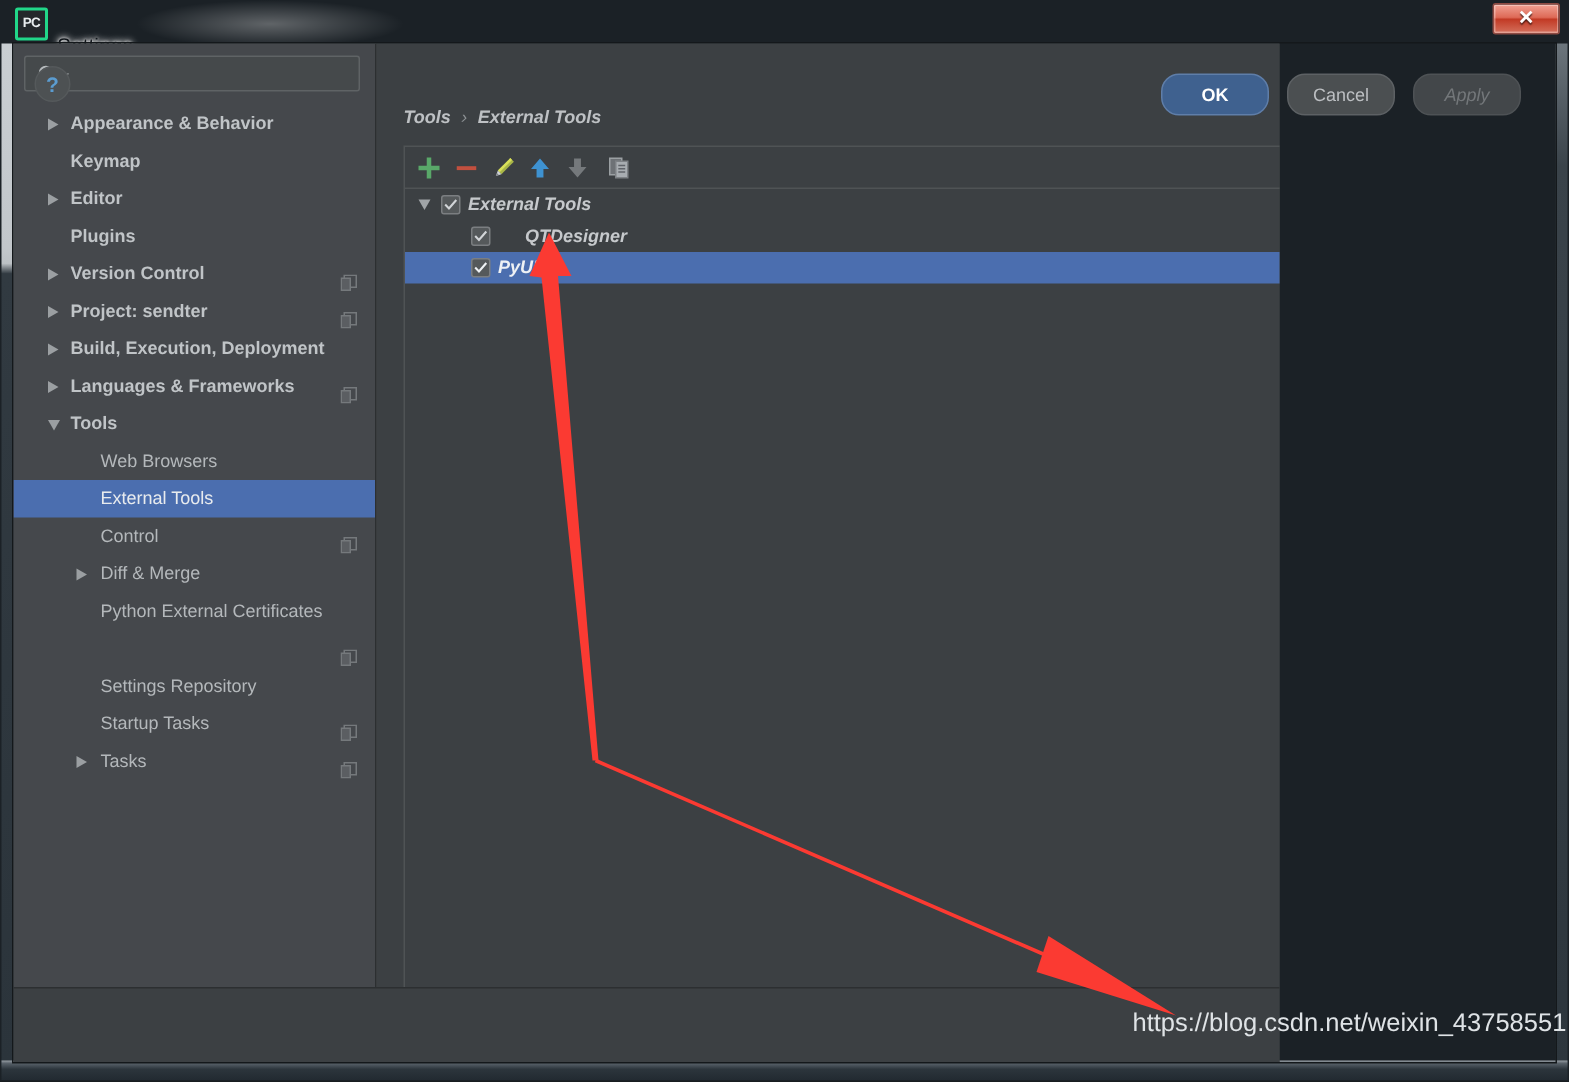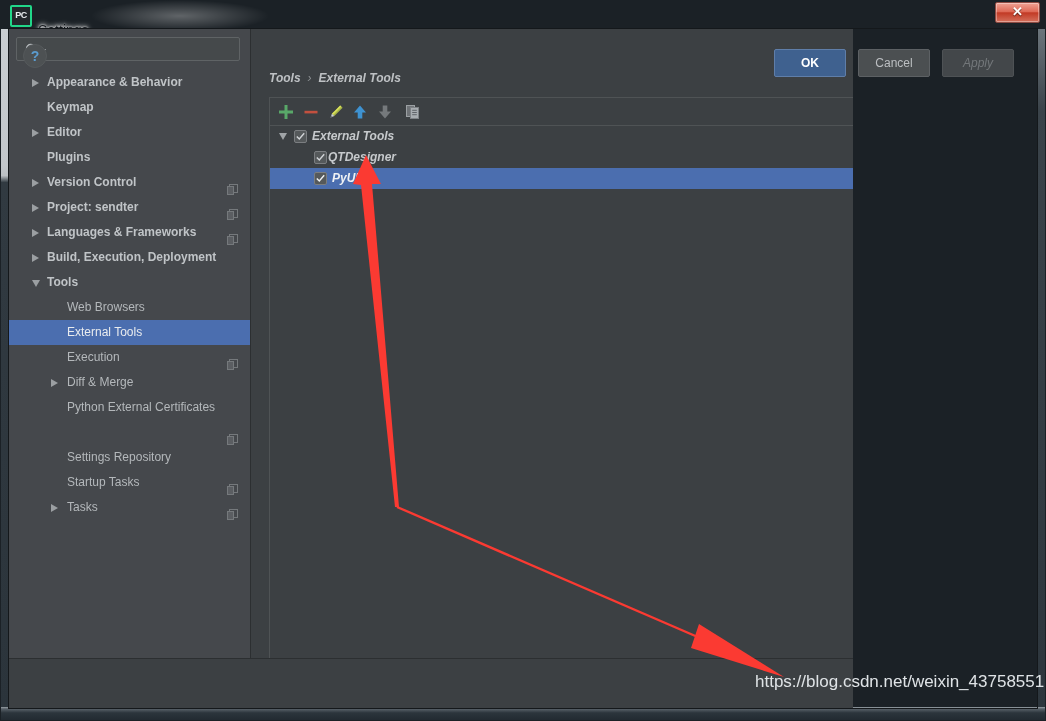--- a/index.html
+++ b/index.html
@@ -68,21 +68,21 @@
     border-right:4.5px solid transparent;border-top:7px solid #a0a4a7;}
   .cbx{position:absolute;top:4px;width:13px;height:13px;background:#55595b;border:1px solid #7b7e81;
     border-radius:2px;box-sizing:border-box;}
   .cbx svg{position:absolute;left:1px;top:1px;}
 
   
   #footer{position:absolute;left:0;top:629px;width:1028px;height:50px;background:#3c4043;border-top:1px solid #2c2f31;}
   #help-btn{position:absolute;left:23px;top:44px;width:24px;height:24px;border-radius:50%;background:#4d5153;
     border:1px solid #55595b;box-sizing:border-box;color:#5b9cd0;font-size:14px;font-weight:bold;
     line-height:22px;text-align:center;}
-  .dlgbtn{position:absolute;top:49px;width:72px;height:28px;border-radius:2px;box-sizing:border-box;
+  .dlgbtn{position:absolute;top:49px;width:72px;height:28px;border-radius:12px;box-sizing:border-box;
     font-size:12px;text-align:center;line-height:26px;}
   #ok-btn{left:774px;background:#3f618f;border:1px solid #5f7ea9;color:#ffffff;font-weight:bold;}
   #cancel-btn{left:858px;background:#4b4f51;border:1px solid #5d6164;color:#bcbfc2;}
   #apply-btn{left:942px;background:#43474a;border:1px solid #4e5255;color:#73777a;font-style:italic;}
 
   
   #annot{position:absolute;left:0;top:0;width:1046px;height:721px;pointer-events:none;}
   #watermark{position:absolute;left:755px;top:667px;width:291px;height:30px;overflow:hidden;
     font-size:17px;color:#dfe3e6;white-space:nowrap;line-height:30px;letter-spacing:0px;}
 </style>
@@ -149,44 +149,44 @@
           <span class="lbl">Project: sendter</span>
           <span class="modbadge">
             <svg width="11" height="11" viewBox="0 0 11 11">
                 <rect x="2.5" y="0.5" width="8" height="8" fill="none" stroke="#9da1a4"></rect>
                 <rect x="0.5" y="2.5" width="6" height="8" fill="#6d7174" stroke="#9da1a4"></rect>
               </svg>
           </span>
         </div>
         <div class="srow l0">
           <span class="tri coll"></span>
+          <span class="lbl">Build, Execution, Deployment</span>
+        </div>
+        <div class="srow l0">
+          <span class="tri coll"></span>
           <span class="lbl">Languages &amp; Frameworks</span>
           <span class="modbadge">
             <svg width="11" height="11" viewBox="0 0 11 11">
                 <rect x="2.5" y="0.5" width="8" height="8" fill="none" stroke="#9da1a4"></rect>
                 <rect x="0.5" y="2.5" width="6" height="8" fill="#6d7174" stroke="#9da1a4"></rect>
               </svg>
           </span>
-        </div>
-        <div class="srow l0">
-          <span class="tri coll"></span>
-          <span class="lbl">Build, Execution, Deployment</span>
         </div>
         <div class="srow l0">
           <span class="tri exp"></span>
           <span class="lbl">Tools</span>
         </div>
         <div class="srow l1">
           <span class="lbl">Web Browsers</span>
         </div>
         <div class="srow l1 sel">
           <span class="lbl">External Tools</span>
         </div>
         <div class="srow l1">
-          <span class="lbl">Execution</span>
+          <span class="lbl">Control</span>
           <span class="modbadge">
             <svg width="11" height="11" viewBox="0 0 11 11">
                 <rect x="2.5" y="0.5" width="8" height="8" fill="none" stroke="#9da1a4"></rect>
                 <rect x="0.5" y="2.5" width="6" height="8" fill="#6d7174" stroke="#9da1a4"></rect>
               </svg>
           </span>
         </div>
         <div class="srow l1">
           <span class="tri coll"></span>
           <span class="lbl">Diff &amp; Merge</span>
@@ -297,21 +297,21 @@
                 </svg>
             </span>
             <span class="tlbl" style="left:42px">External Tools</span>
           </div>
           <div class="trow">
             <span class="cbx" style="left:44px">
               <svg width="9" height="9" viewBox="0 0 9 9">
                   <polyline points="0.8,4.4 3.3,7 8.2,1.3" fill="none" stroke="#d2d5d8" stroke-width="1.4"></polyline>
                 </svg>
             </span>
-            <span class="tlbl" style="left:58px">QTDesigner</span>
+            <span class="tlbl" style="left:80px">QTDesigner</span>
           </div>
           <div class="trow selected">
             <span class="cbx" style="left:44px">
               <svg width="9" height="9" viewBox="0 0 9 9">
                   <polyline points="0.8,4.4 3.3,7 8.2,1.3" fill="none" stroke="#eef1f4" stroke-width="1.4"></polyline>
                 </svg>
             </span>
             <span class="tlbl" style="left:62px">PyUIC</span>
           </div>
         </div>

